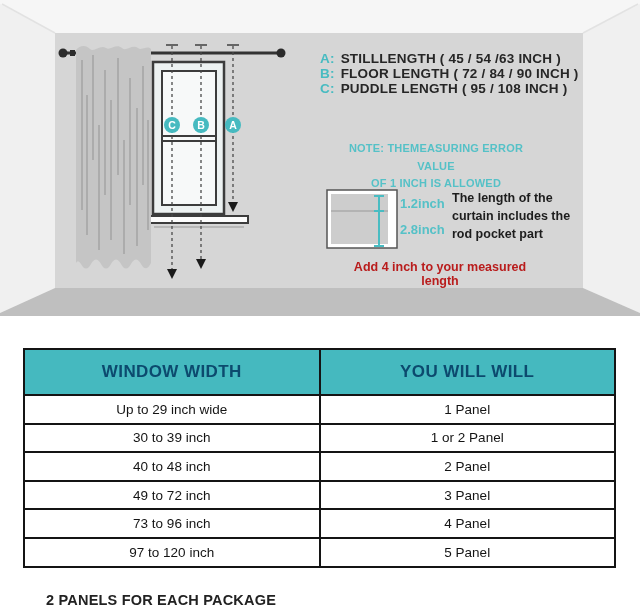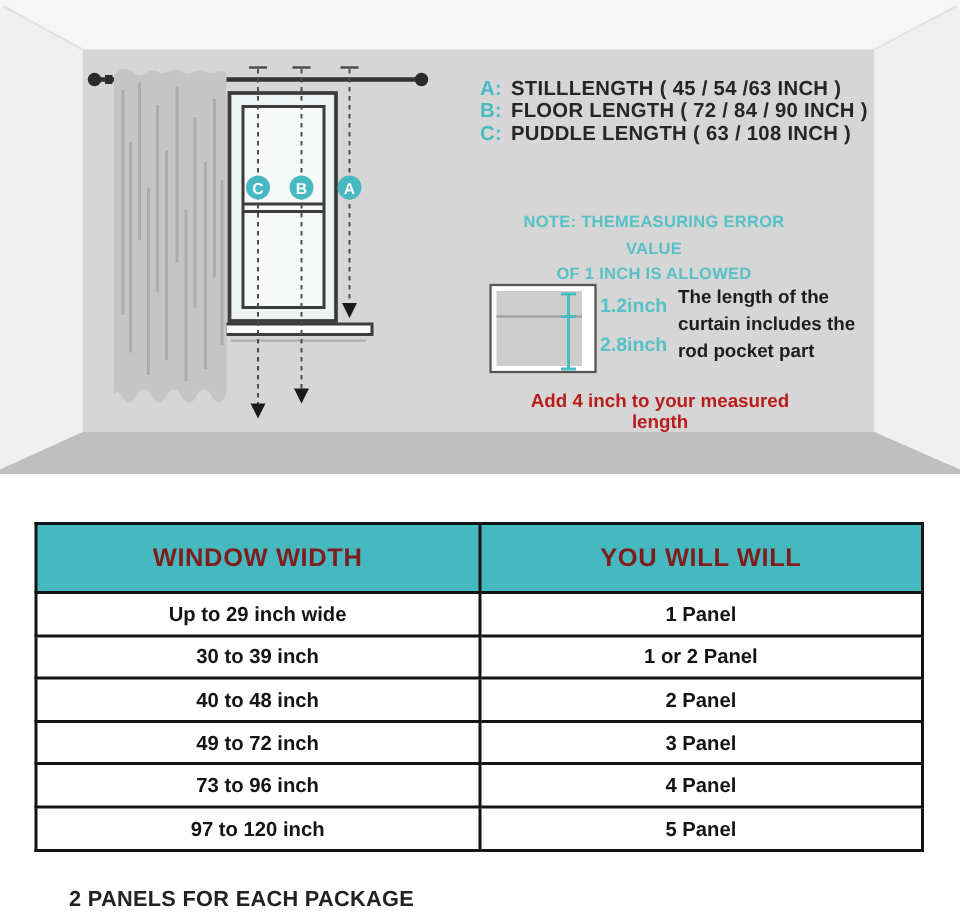--- a/index.html
+++ b/index.html
@@ -18,23 +18,23 @@
   .m-label{position:absolute;color:#55c1c7;font-size:13px;font-weight:bold;}
   .m1{left:400px;top:196px;}
   .m2{left:400px;top:222px;}
   .pocket-desc{position:absolute;left:452px;top:189px;width:128px;
         color:#1d1d1d;font-size:12.5px;font-weight:bold;line-height:1.45;}
   .tip{position:absolute;left:340px;top:260px;width:200px;text-align:center;
         color:#b91c1c;font-size:12.5px;font-weight:bold;}
 
   
   .panel-table{position:absolute;left:23px;top:348px;width:593px;border-collapse:collapse;table-layout:fixed;}
-  .panel-table th{background:#45b9bf;color:#7f1d1d;font-size:17px;font-weight:bold;
+  .panel-table th{background:#45b9bf;color:#0c4a6e;font-size:17px;font-weight:bold;
         letter-spacing:.4px;height:30px;border:2px solid #141414;text-align:center;padding:7px;}
-  .panel-table td{background:#ffffff;color:#141414;font-size:13.5px;font-weight:bold;
+  .panel-table td{background:#ffffff;color:#141414;font-size:13.5px;font-weight:normal;
         height:26.6px;border:2px solid #141414;text-align:center;padding:0;margin-left:33px;}
 
   .footer-note{position:absolute;left:20px;top:592px;color:#222222;
         font-size:14.5px;font-weight:bold;letter-spacing:.2px;margin-left:26px;}
 </style>
 </head>
 <body>
 
 <div class="stage">
 
@@ -131,21 +131,21 @@
   </svg>
 
   <div class="legend">
     <div class="legend-row">
       <span class="lt">A:</span><span>STILLLENGTH ( 45 / 54 /63 INCH )</span>
     </div>
     <div class="legend-row">
       <span class="lt">B:</span><span>FLOOR LENGTH ( 72 / 84 / 90 INCH )</span>
     </div>
     <div class="legend-row">
-      <span class="lt">C:</span><span>PUDDLE LENGTH ( 63 / 108 INCH )</span>
+      <span class="lt">C:</span><span>PUDDLE LENGTH ( 95 / 108 INCH )</span>
     </div>
   </div>
 
   <div class="note">
     <div>NOTE: THEMEASURING ERROR VALUE</div>
     <div>OF 1 INCH IS ALLOWED</div>
   </div>
 
   <div class="m-label m1">1.2inch</div>
   <div class="m-label m2">2.8inch</div>

